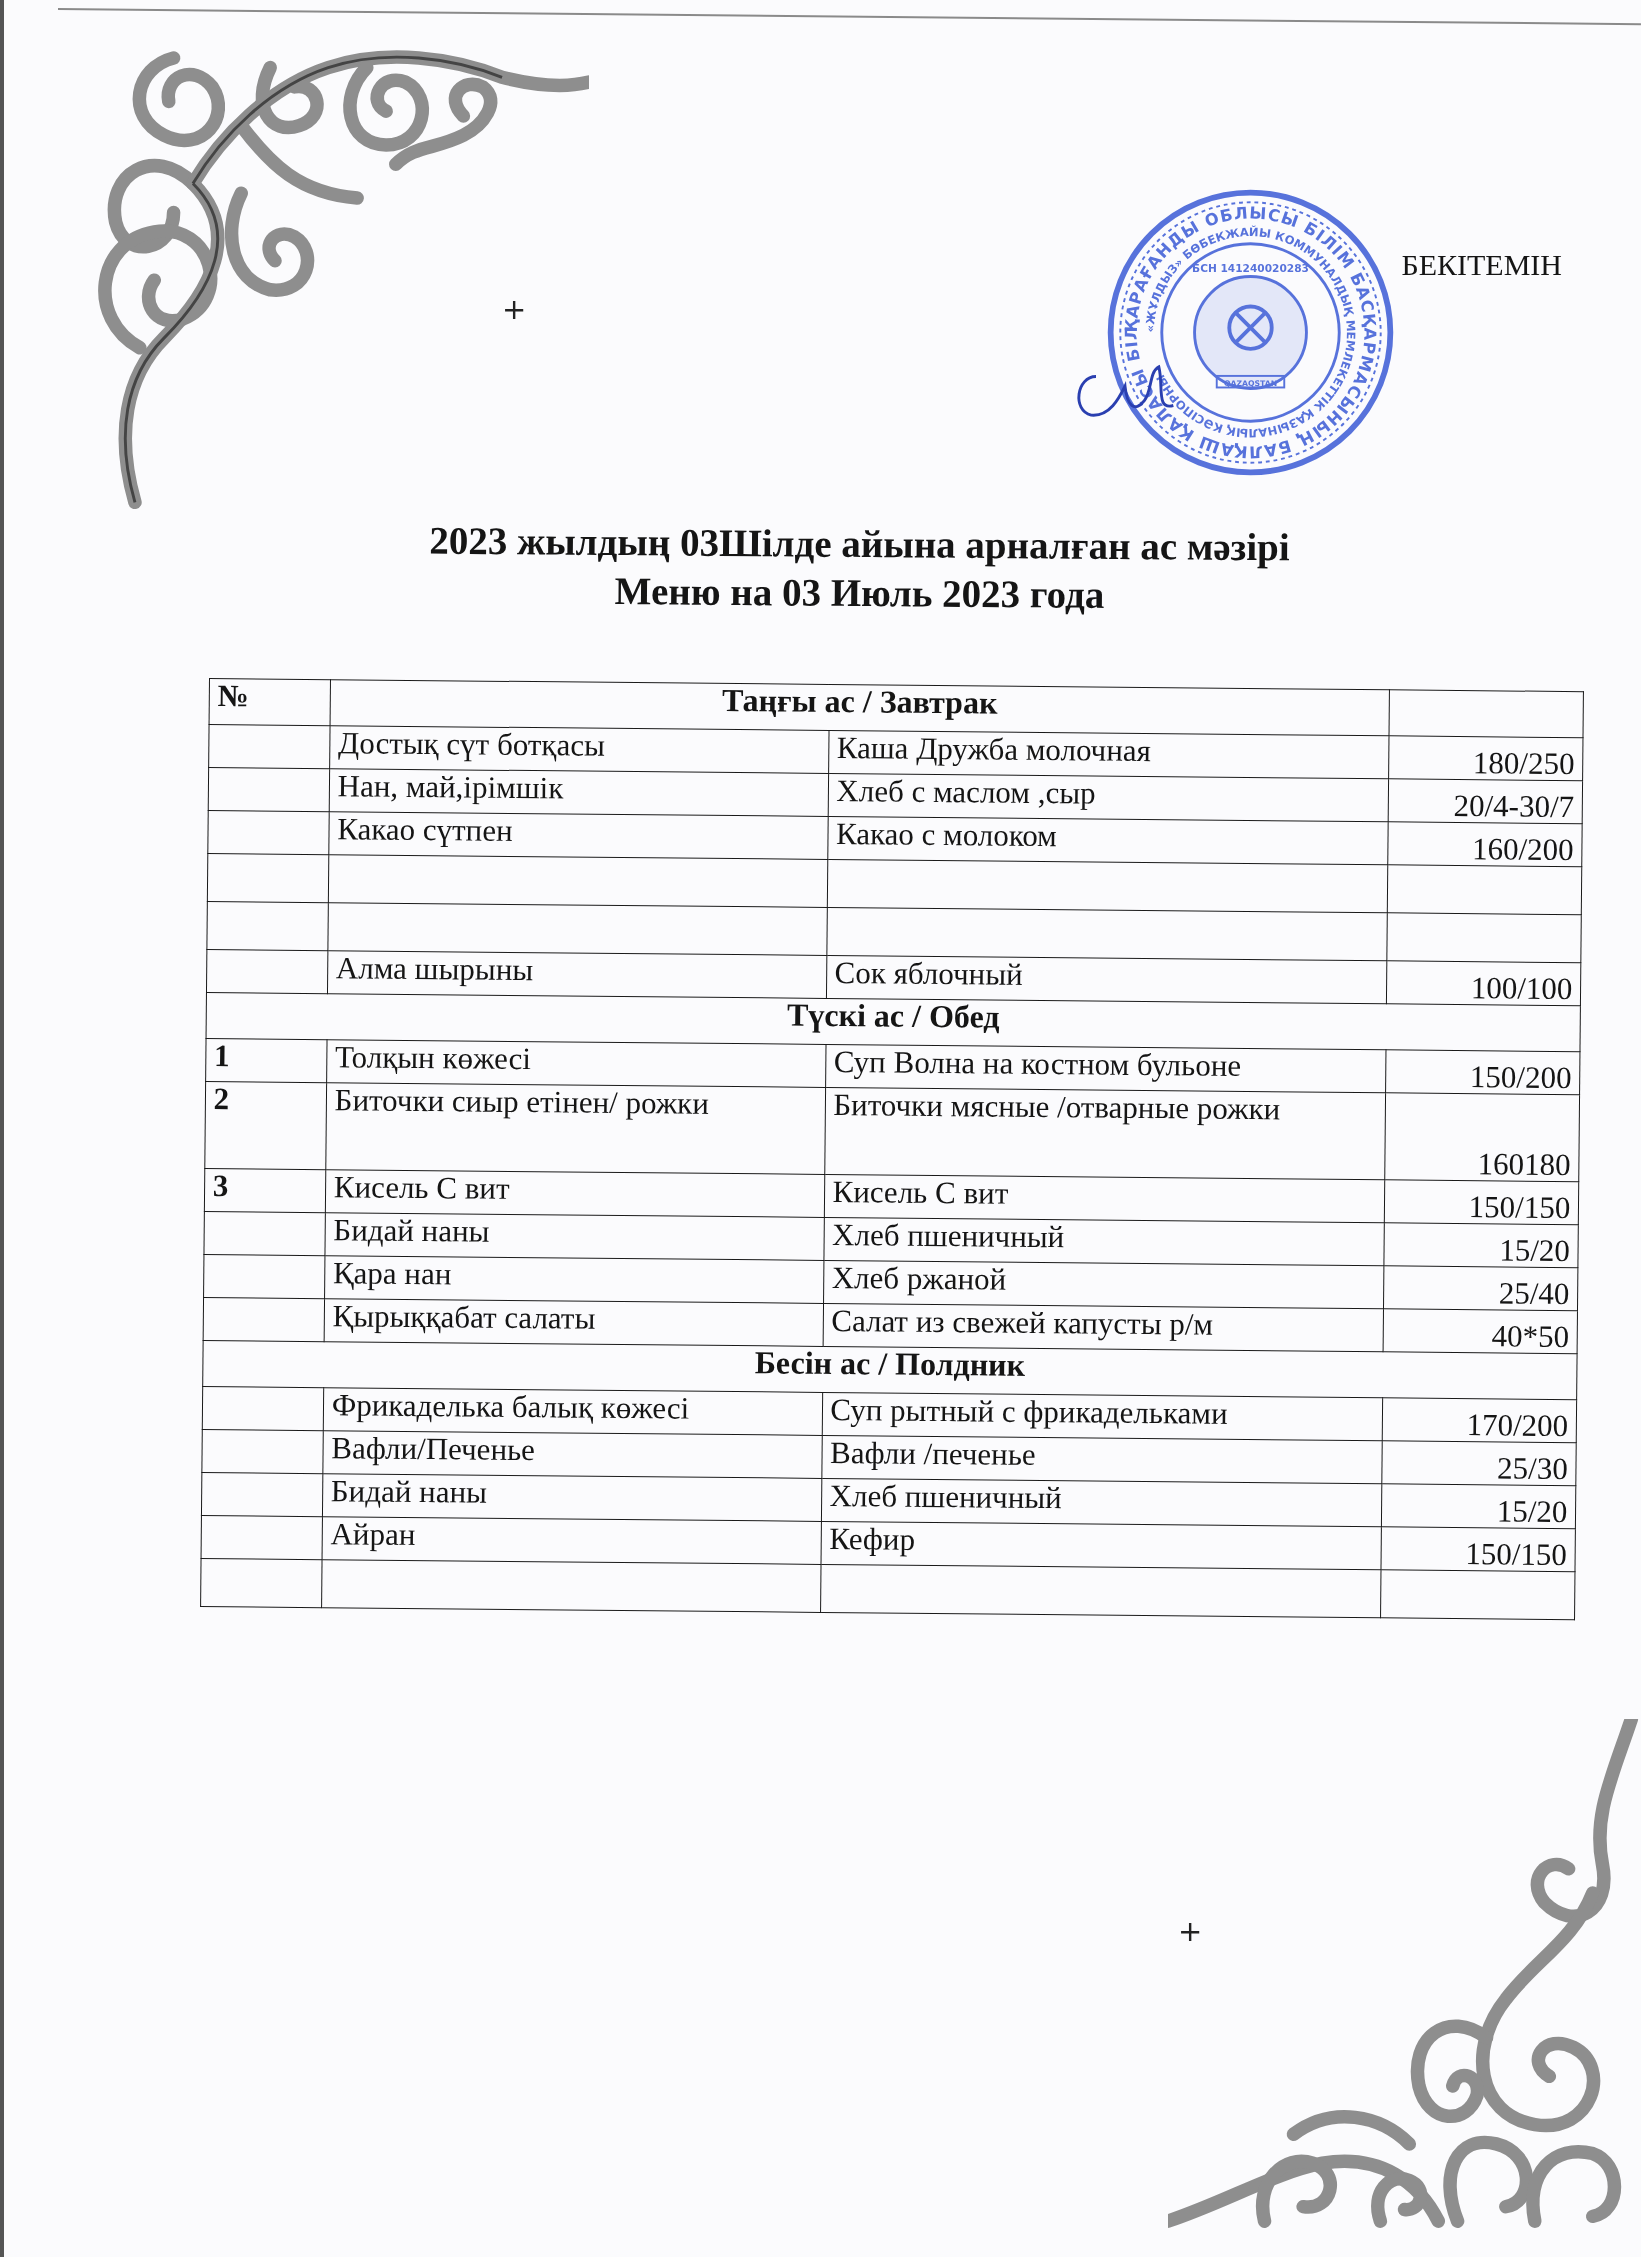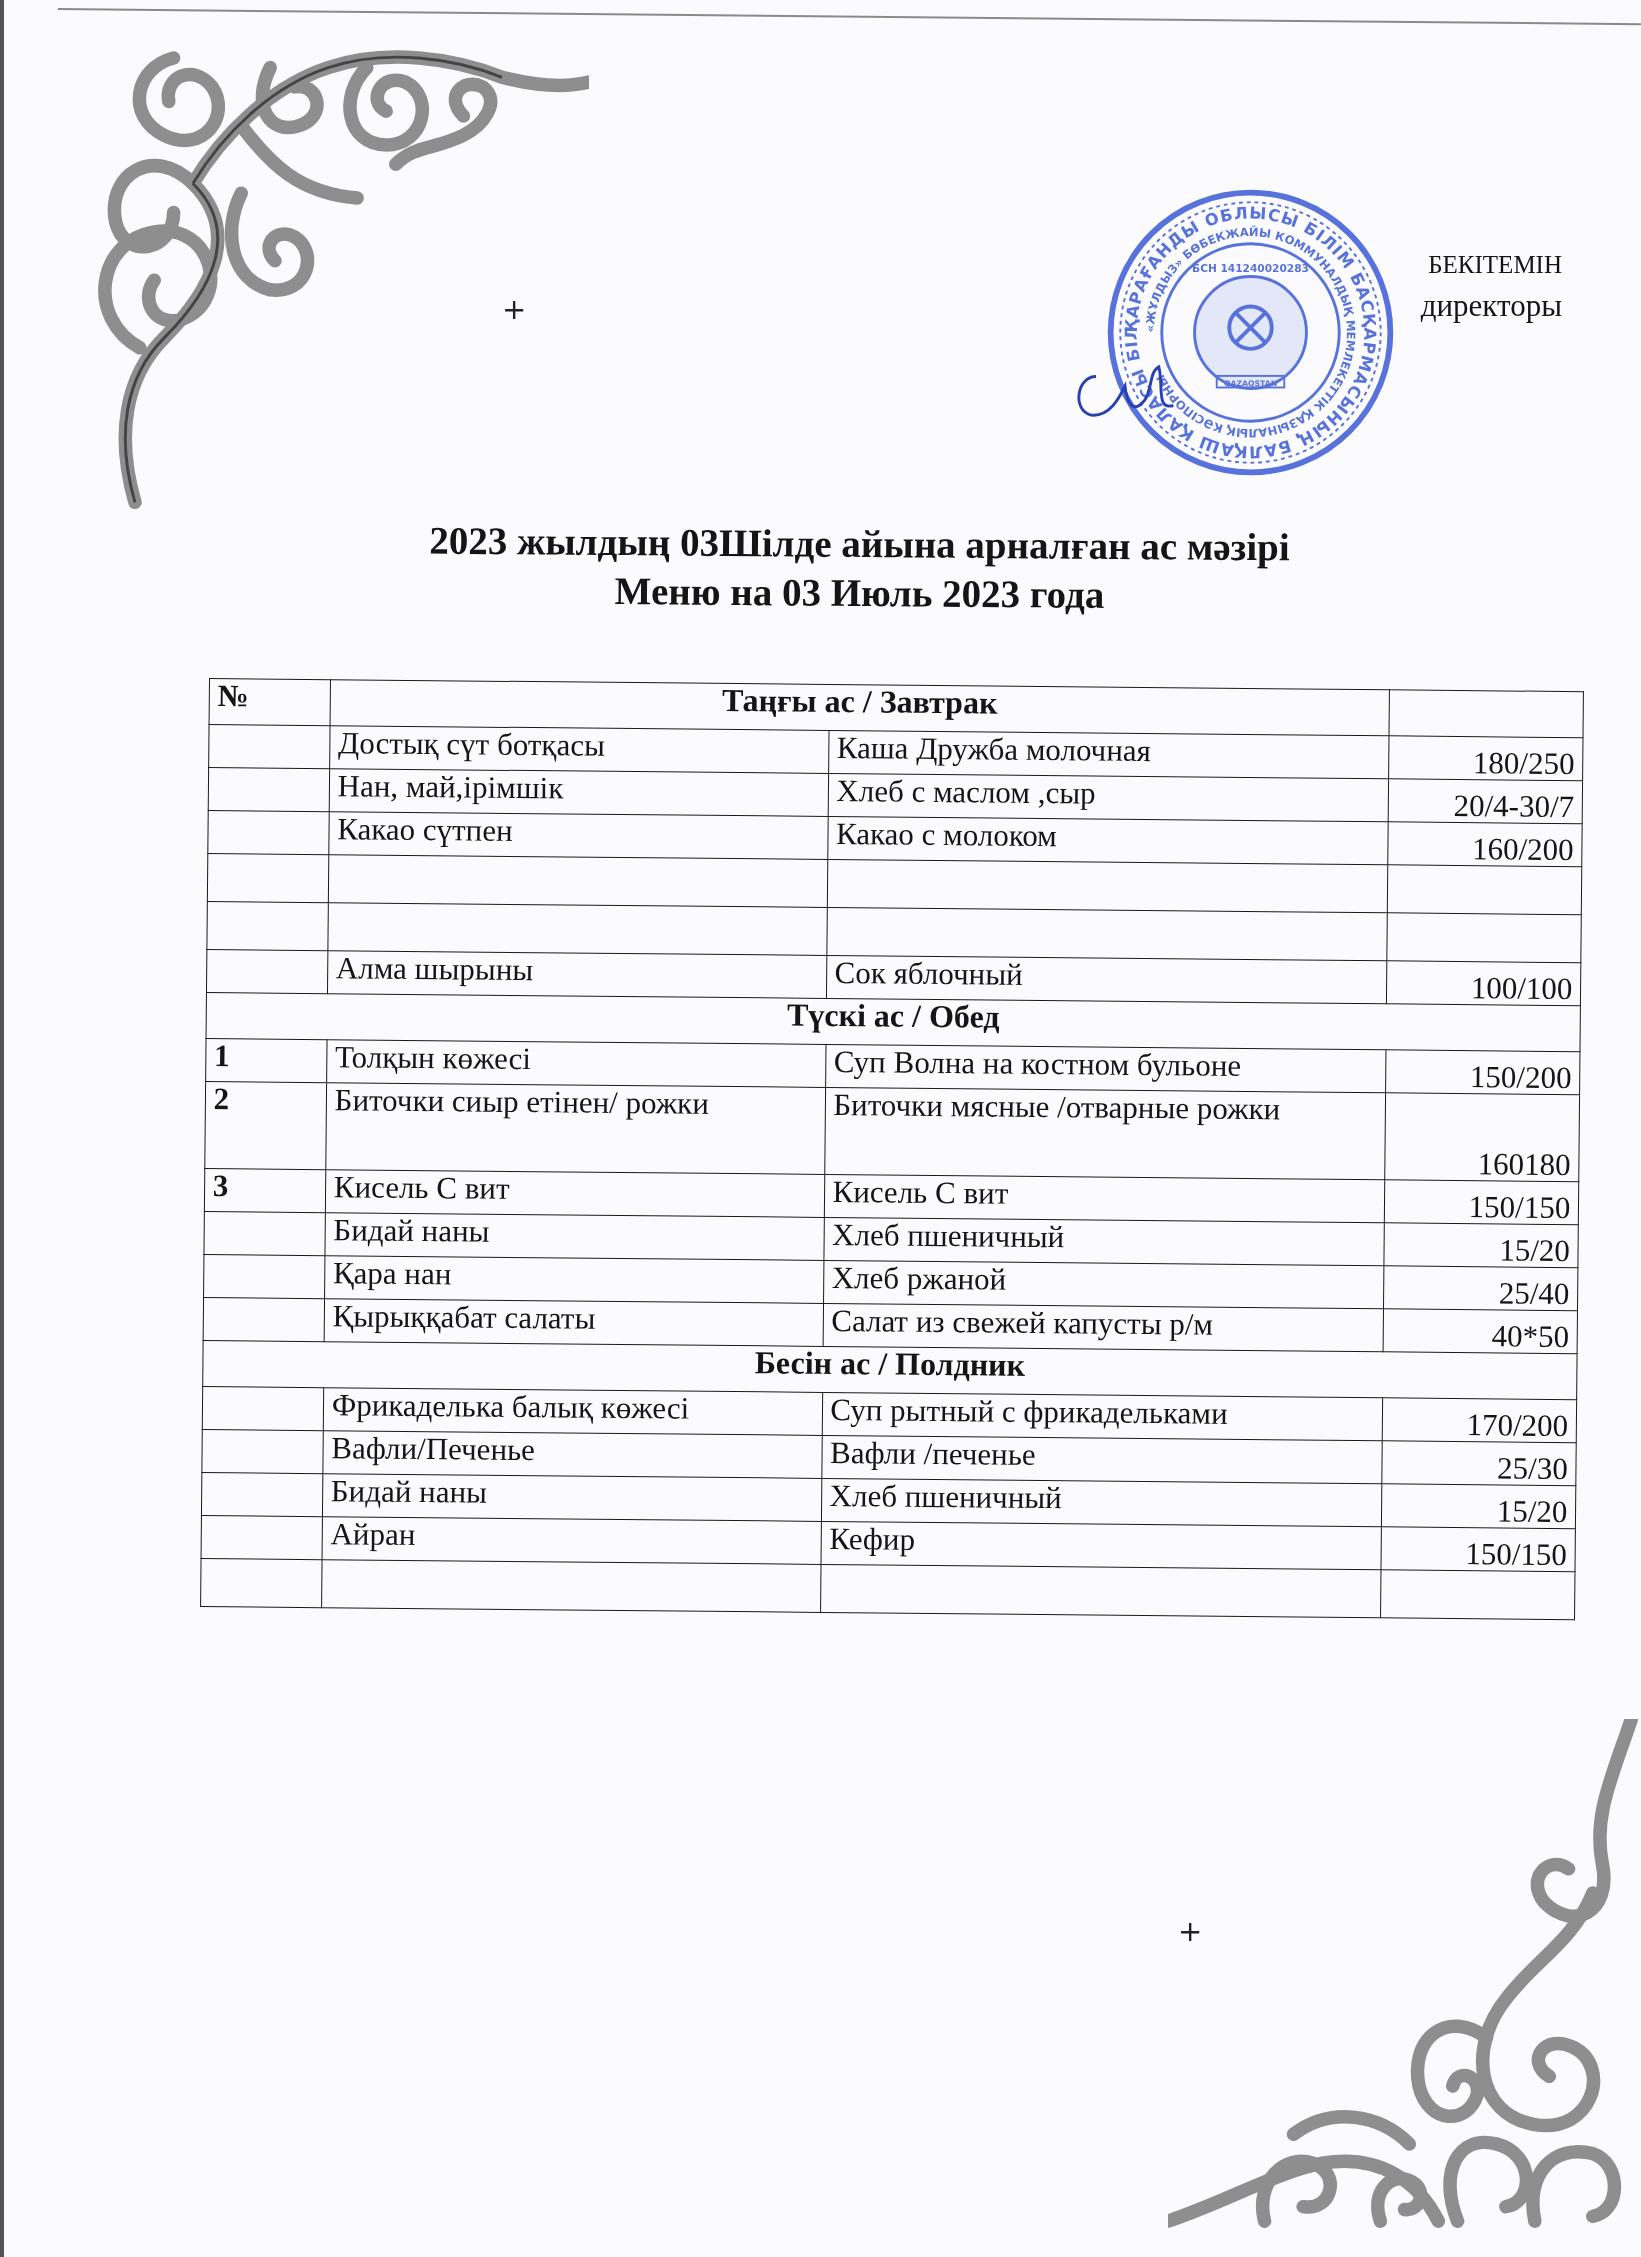--- a/index.html
+++ b/index.html
@@ -10,21 +10,21 @@
   .edge-top { position: absolute; left: 58px; top: 7.7px; width: 1583px; height: 1.9px; background: #8a8a8a; transform: rotate(0.55deg); transform-origin: left; }
   .edge-left { position: absolute; left: 0; top: 0; width: 3.9px; height: 2257px; background: #555; }
   .ornament { position: absolute; }
   .orn-tl { left: 48px; top: 29px; width: 541px; height: 483px; }
   .orn-br { left: 1168px; top: 1719px; width: 473px; height: 539px; }
   .cross { position: absolute; font-size: 29px; color: #222; font-family: "DejaVu Sans", sans-serif; }
   .cross-1 { left: 502px; top: 292px; }
   .cross-2 { left: 1178px; top: 1914px; }
 
   .approve { position: absolute; right: 79px; top: 246px; text-align: right; font-size: 31px; line-height: 45px; }
-  .approve .l1 { font-size: 25px; line-height: 37px; }
+  .approve .l1 { font-size: 30px; line-height: 37px; }
   .sign-line { display: inline-block; width: 232px; border-bottom: 1.9px solid #222; margin-right: 3.9px; vertical-align: 5.8px; }
 
   .stamp { position: absolute; left: 1101px; top: 183px; width: 299px; height: 299px; opacity: 0.85; pointer-events: none; }
   .signature { position: absolute; left: 1067px; top: 357px; width: 116px; height: 68px; pointer-events: none; }
 
   .title { position: absolute; left: 0; width: 1641px; text-align: center; font-weight: bold; font-size: 39px; transform: rotate(0.45deg); }
   .title-1 { top: 521px; left: 39px; }
   .title-2 { top: 570px; left: 39px; }
 
   .table-wrap { position: absolute; left: 209px; top: 678px; width: 1375px; transform: rotate(0.55deg); transform-origin: left top; }
@@ -102,21 +102,20 @@
   <text x="155" y="92" text-anchor="middle" font-family="DejaVu Sans, sans-serif" font-size="11" font-weight="bold" fill="#3b5bd6">БСН 141240020283</text>
   <text x="155" y="210" text-anchor="middle" font-family="DejaVu Sans, sans-serif" font-size="8" font-weight="bold" fill="#3b5bd6">QAZAQSTAN</text>
 </svg>
 
 <svg class="signature" viewBox="0 0 120 70">
   <path d="M30 20 C10 20 5 55 25 60 C45 62 55 40 60 30 C62 50 70 58 80 45 C88 35 85 15 95 10 C100 30 92 55 110 50" fill="none" stroke="#2a3fb0" stroke-width="3"></path>
 </svg>
 
 <div class="approve">
   <div class="l1">БЕКІТЕМІН</div>
-  <div>директоры</div>
 </div>
 
 <div class="title title-1">2023 жылдың 03Шілде айына арналған ас мәзірі</div>
 <div class="title title-2">Меню на 03 Июль 2023 года</div>
 
 <div class="table-wrap">
   <table>
     <tbody id="menu-body">
         <tr class="sechead">
           <td class="num">№</td>

